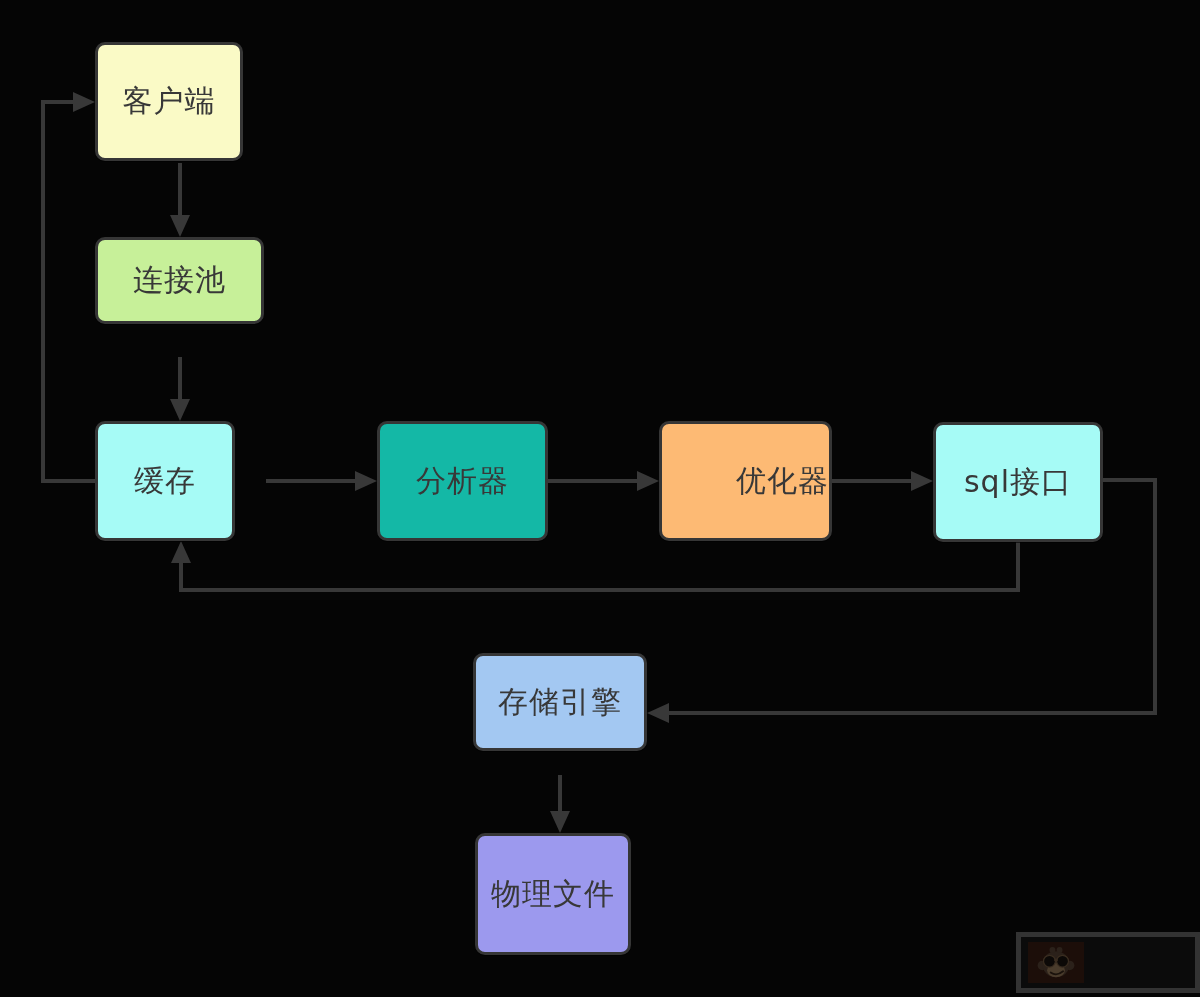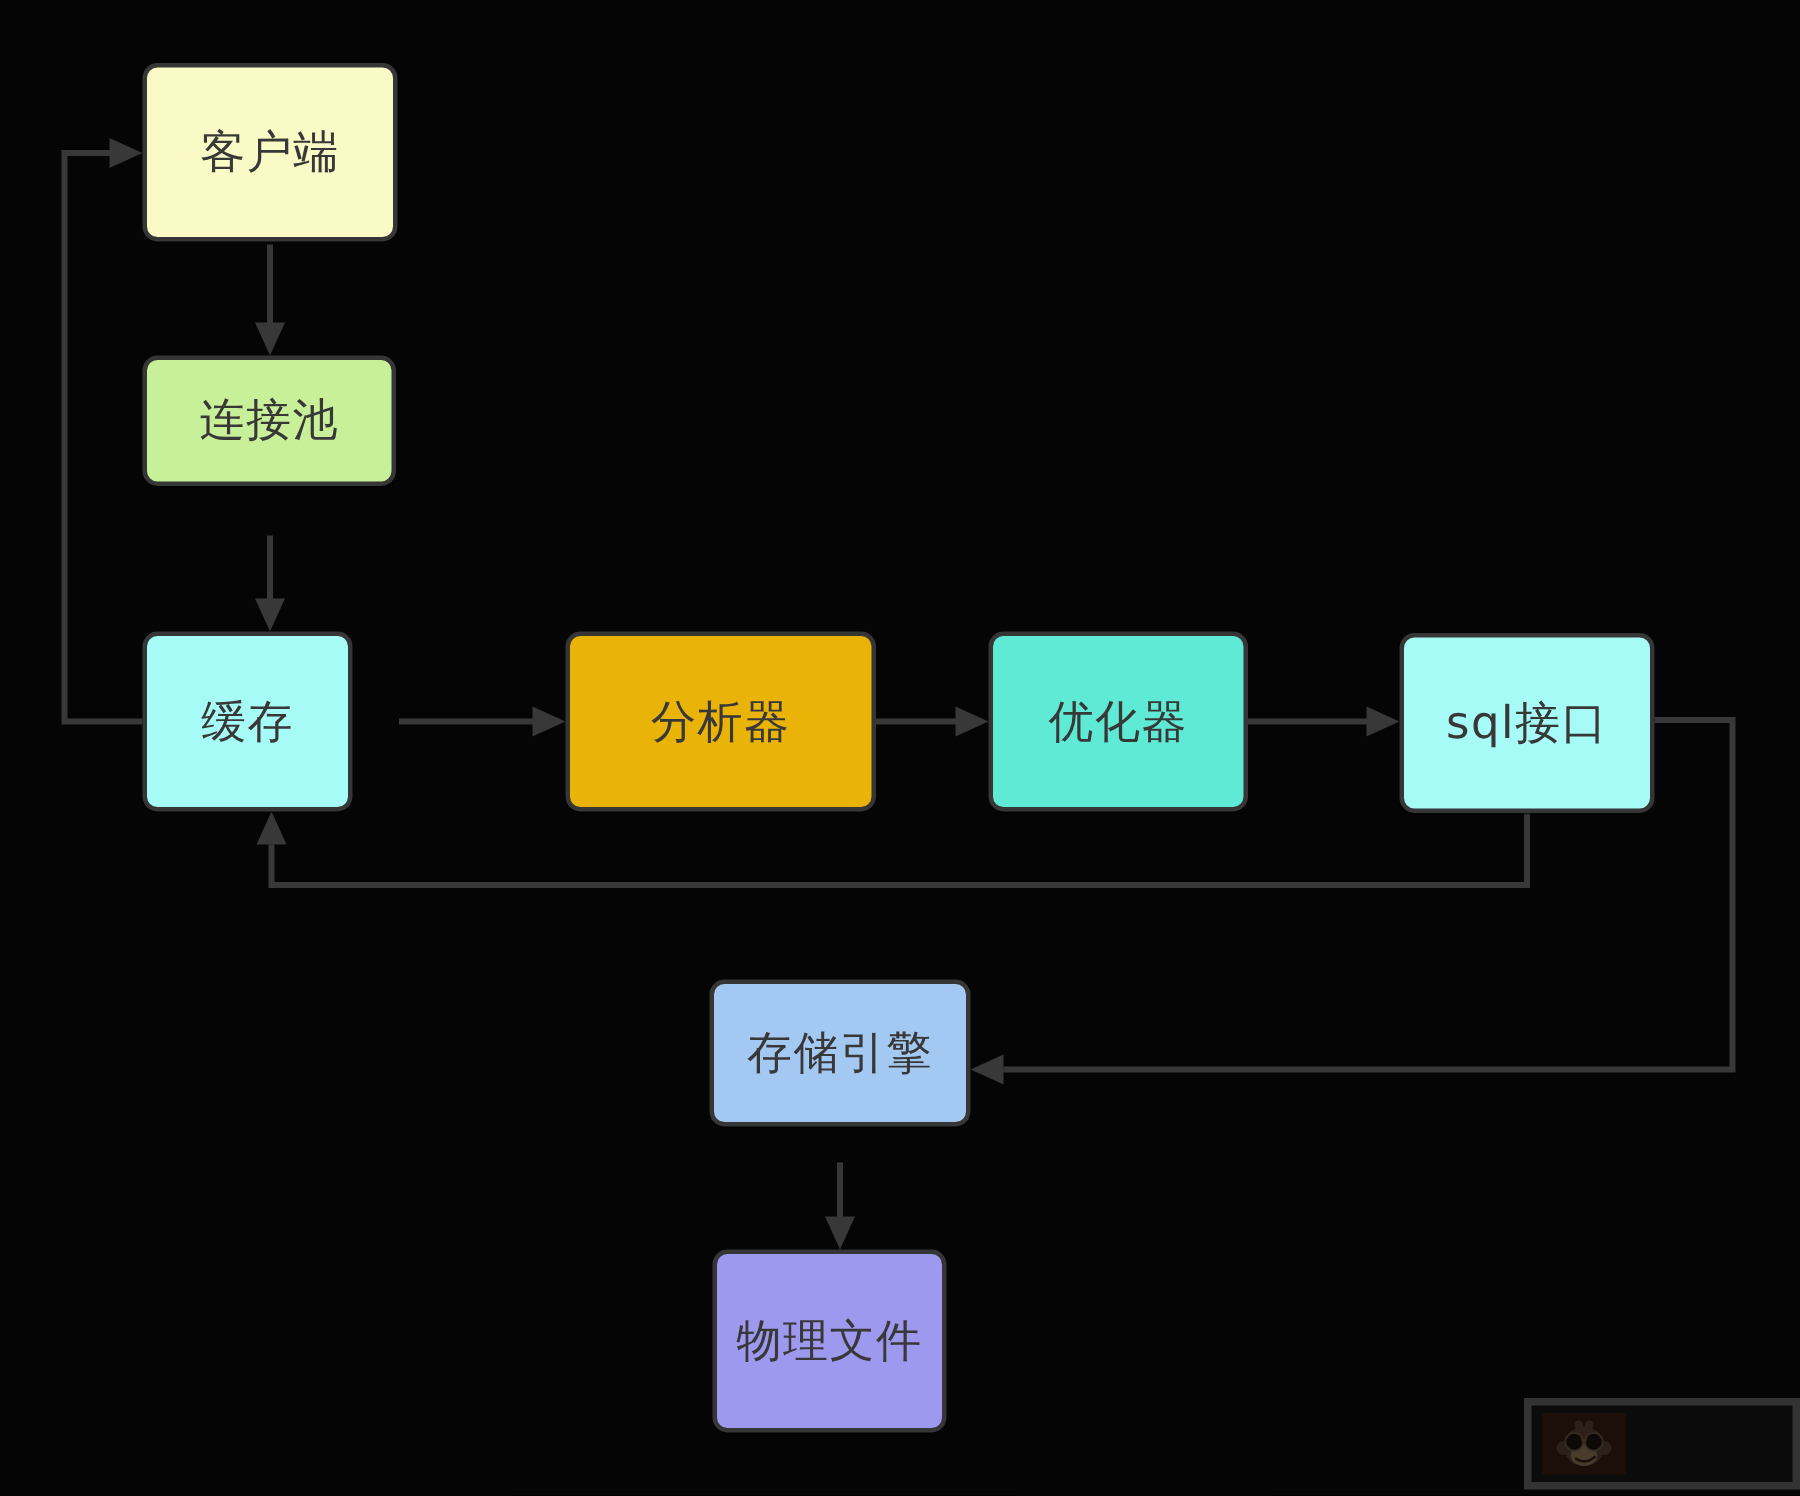--- a/index.html
+++ b/index.html
@@ -77,37 +77,37 @@
     <polyline points="1103,480 1155,480 1155,713 669,713"></polyline>
     <polygon points="647,713 669,703 669,723"></polygon>
 
     <polyline points="95,481 43,481 43,102 75,102"></polyline>
     <polygon points="95,102 73,92 73,112"></polygon>
 
     <line x1="560" y1="775" x2="560" y2="813"></line>
     <polygon points="560,833 550,811 570,811"></polygon>
   </svg>
 
-  <div class="node" style="left: 95px; top: 42px; width: 170px; height: 119px; background-color: rgb(250, 250, 198);">
+  <div class="node" style="left: 95px; top: 42px; width: 148px; height: 119px; background-color: rgb(250, 250, 198);">
     <span class="node-label">客户端</span>
   </div>
 
   <div class="node" style="left: 95px; top: 237px; width: 169px; height: 87px; background-color: rgb(199, 240, 153);">
     <span class="node-label">连接池</span>
   </div>
 
   <div class="node" style="left: 95px; top: 421px; width: 140px; height: 120px; background-color: rgb(166, 251, 246);">
     <span class="node-label">缓存</span>
   </div>
 
-  <div class="node" style="left: 377px; top: 421px; width: 207px; height: 120px; background-color: #eab308;">
+  <div class="node" style="left: 377px; top: 421px; width: 171px; height: 120px; background-color: #14b8a6;">
     <span class="node-label">分析器</span>
   </div>
 
-  <div class="node" style="left: 659px; top: 421px; width: 173px; height: 120px; background-color: #5eead4;">
+  <div class="node" style="left: 659px; top: 421px; width: 173px; height: 120px; background-color: #fdba74; justify-content: flex-end;">
     <span class="node-label">优化器</span>
   </div>
 
   <div class="node" style="left: 933px; top: 422px; width: 170px; height: 120px; background-color: rgb(166, 251, 246);">
     <span class="node-label">sql接口</span>
   </div>
 
   <div class="node" style="left: 473px; top: 653px; width: 174px; height: 98px; background-color: rgb(163, 200, 242);">
     <span class="node-label">存储引擎</span>
   </div>

